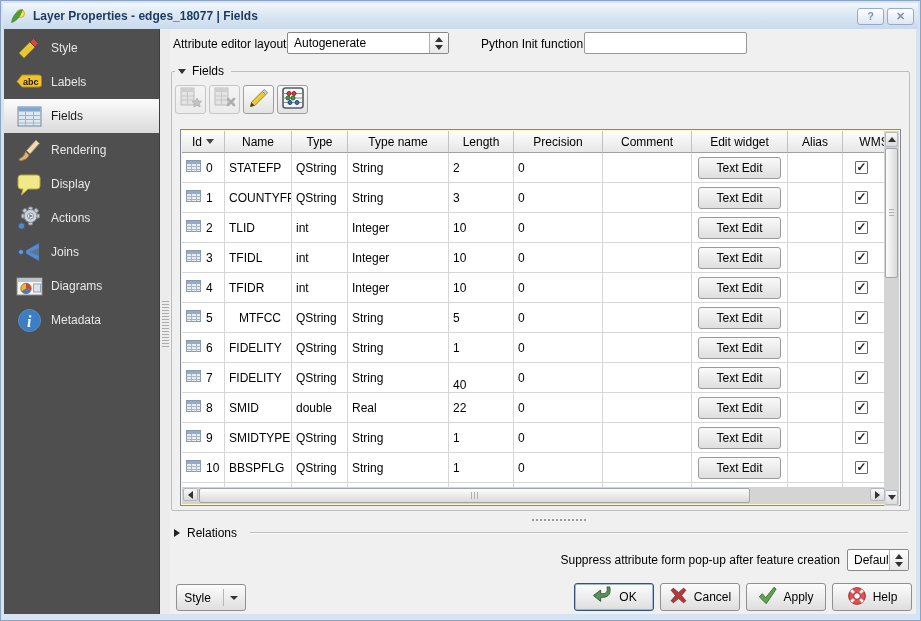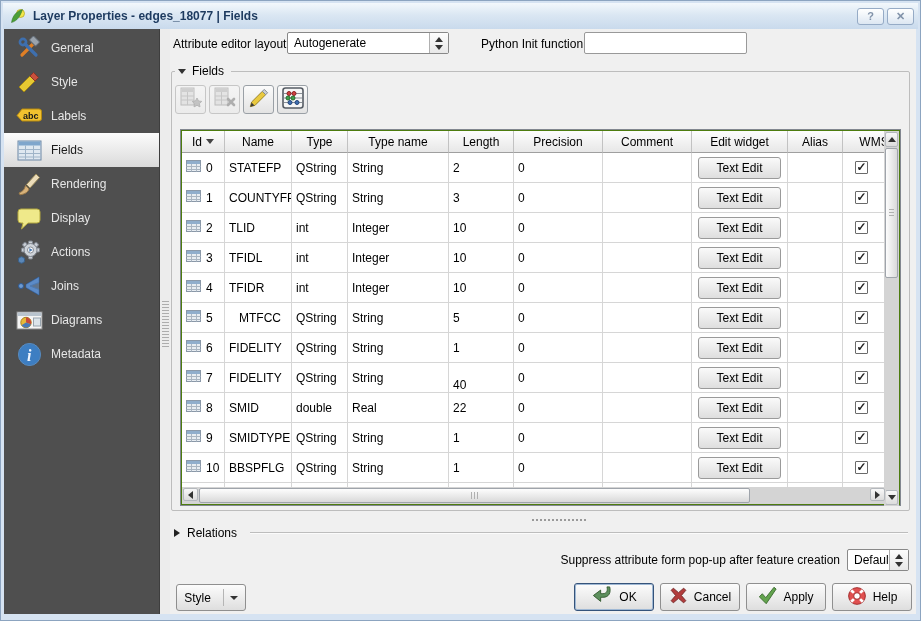--- a/index.html
+++ b/index.html
@@ -59,21 +59,21 @@
               padding:0 7px 0 3px; height:16px; display:flex; align-items:center; gap:6px; }
   .toolbar { position:absolute; left:3px; top:13px; display:flex; gap:3px; }
   .tool-btn { width:31px; height:29px; border:1px solid #9aa0a6; border-radius:3px;
               background:linear-gradient(#fbfbfb,#e3e3e3);
               display:flex; align-items:center; justify-content:center; }
   .tool-btn.disabled { border-color:#c6c6c6; background:linear-gradient(#f4f4f4,#ebebeb); }
   .tool-btn.disabled svg { opacity:.45; filter:grayscale(1); }
 
   
   .tableframe { position:absolute; left:8px; top:57px; width:721px; height:377px;
-                border:1px solid #828790; background:#4d7c0f; }
+                border:1px solid #828790; background:#fef9c3; }
   .viewport { position:absolute; left:1px; top:1px; width:703px; height:357px; overflow:hidden; }
   .header-row { display:flex; height:22px; }
   .hcell { flex:none; height:22px; border-right:1px solid #c2c2c2; border-bottom:1px solid #9f9f9f;
            background:linear-gradient(#fdfdfd,#e7e7e7); display:flex; align-items:center;
            justify-content:center; gap:4px; cursor:default; overflow:hidden; }
   .sort-arrow { width:0; height:0; border-left:4px solid transparent; border-right:4px solid transparent; border-top:5px solid #444; }
   .trow { display:flex; height:30px; background:#fff; }
   .cell { flex:none; height:30px; border-right:1px solid #d6d6d6; border-bottom:1px solid #d6d6d6;
           display:flex; align-items:center; padding-left:4px; overflow:hidden; white-space:nowrap; }
   .cell.center { justify-content:center; padding-left:0; }
@@ -129,31 +129,20 @@
     <span class="title-text">Layer Properties - edges_18077 | Fields</span>
     <span class="tb-btns">
       <span class="tb-btn">?</span>
       <span class="tb-btn">✕</span>
     </span>
   </div>
 
   <div class="content">
 
     <div class="sidebar" id="sidebar">
-        <div class="side-item">
-          <span class="sicon">
-            <svg width="24" height="24" viewBox="0 0 24 24">
-              <line x1="5" y1="19" x2="17" y2="7" stroke="#e07f25" stroke-width="3.2" stroke-linecap="round"></line>
-              <rect x="13" y="2" width="9" height="6" rx="1" transform="rotate(45 17.5 5)" fill="#9aa3ad" stroke="#5f6770"></rect>
-              <line x1="19" y1="19" x2="8" y2="8" stroke="#3e6fae" stroke-width="3.2" stroke-linecap="round"></line>
-              <circle cx="6" cy="6" r="3.1" fill="none" stroke="#3e6fae" stroke-width="2.6"></circle>
-            </svg>
-          </span>
-          <span>General</span>
-        </div>
         <div class="side-item">
           <span class="sicon">
             <svg width="24" height="24" viewBox="0 0 24 24">
               <path d="M2 17 L13 6 l5 5 L7 22 Z" fill="#e6c832" stroke="#a08618"></path>
               <path d="M13 6 l3.5-3.5 5 5 L18 11 Z" fill="#c8503c" stroke="#8a3226"></path>
             </svg>
           </span>
           <span>Style</span>
         </div>
         <div class="side-item">

